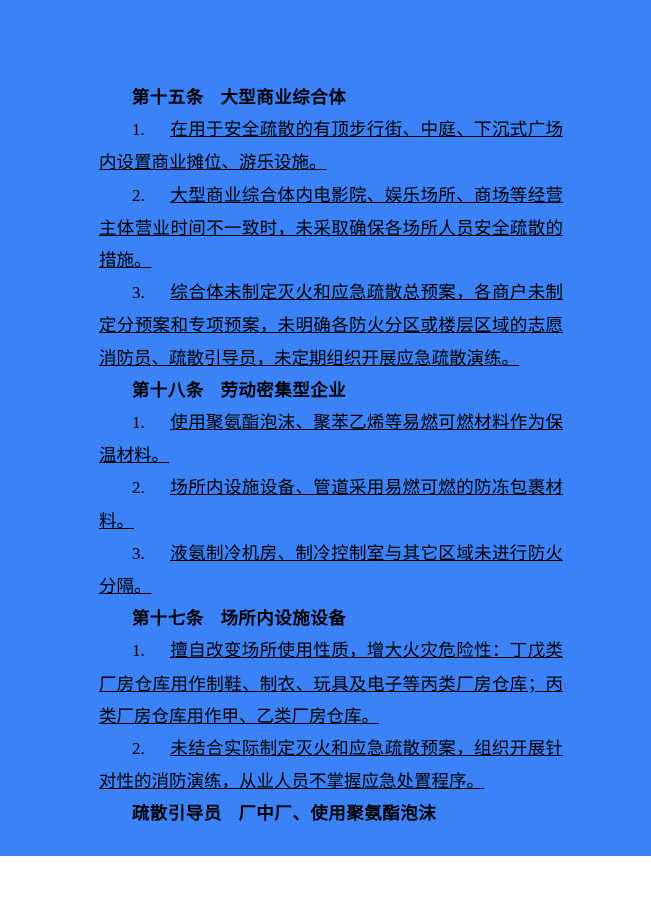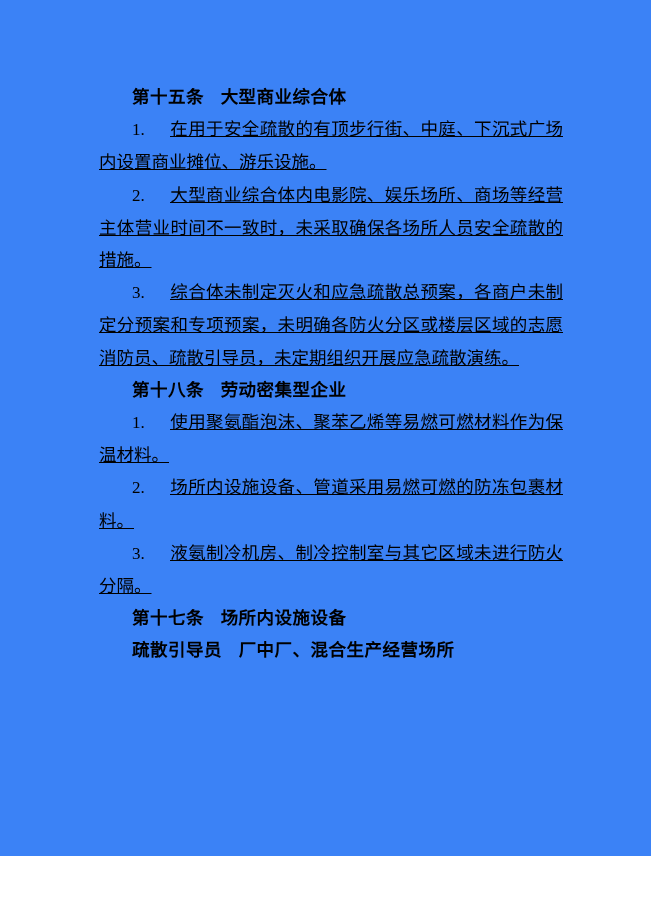--- a/index.html
+++ b/index.html
@@ -95,24 +95,30 @@
     <span class="num">3.</span><span class="txt">液氨制冷机房、制冷控制室与其它区域未进行防火分隔。</span>
   </p>
 </div>
   </section>
 
   <section class="article">
     <h2 class="article-heading">
       <span class="article-no">第十七条</span><span class="article-title">场所内设施设备</span>
     </h2>
     <div class="article-items">
+  <p class="item">
+    <span class="num">1.</span><span class="txt">擅自改变场所使用性质，增大火灾危险性：丁戊类厂房仓库用作制鞋、制衣、玩具及电子等丙类厂房仓库；丙类厂房仓库用作甲、乙类厂房仓库。</span>
+  </p>
 
+  <p class="item">
+    <span class="num">2.</span><span class="txt">未结合实际制定灭火和应急疏散预案，组织开展针对性的消防演练，从业人员不掌握应急处置程序。</span>
+  </p>
 </div>
   </section>
 
   <section class="article">
     <h2 class="article-heading">
-      <span class="article-no">疏散引导员</span><span class="article-title">厂中厂、混合生产经营场所</span>
+      <span class="article-no">疏散引导员</span><span class="article-title">厂中厂、使用聚氨酯泡沫</span>
     </h2>
     <div class="article-items"></div>
   </section>
 </div>
 </div>
 
 </body></html>

